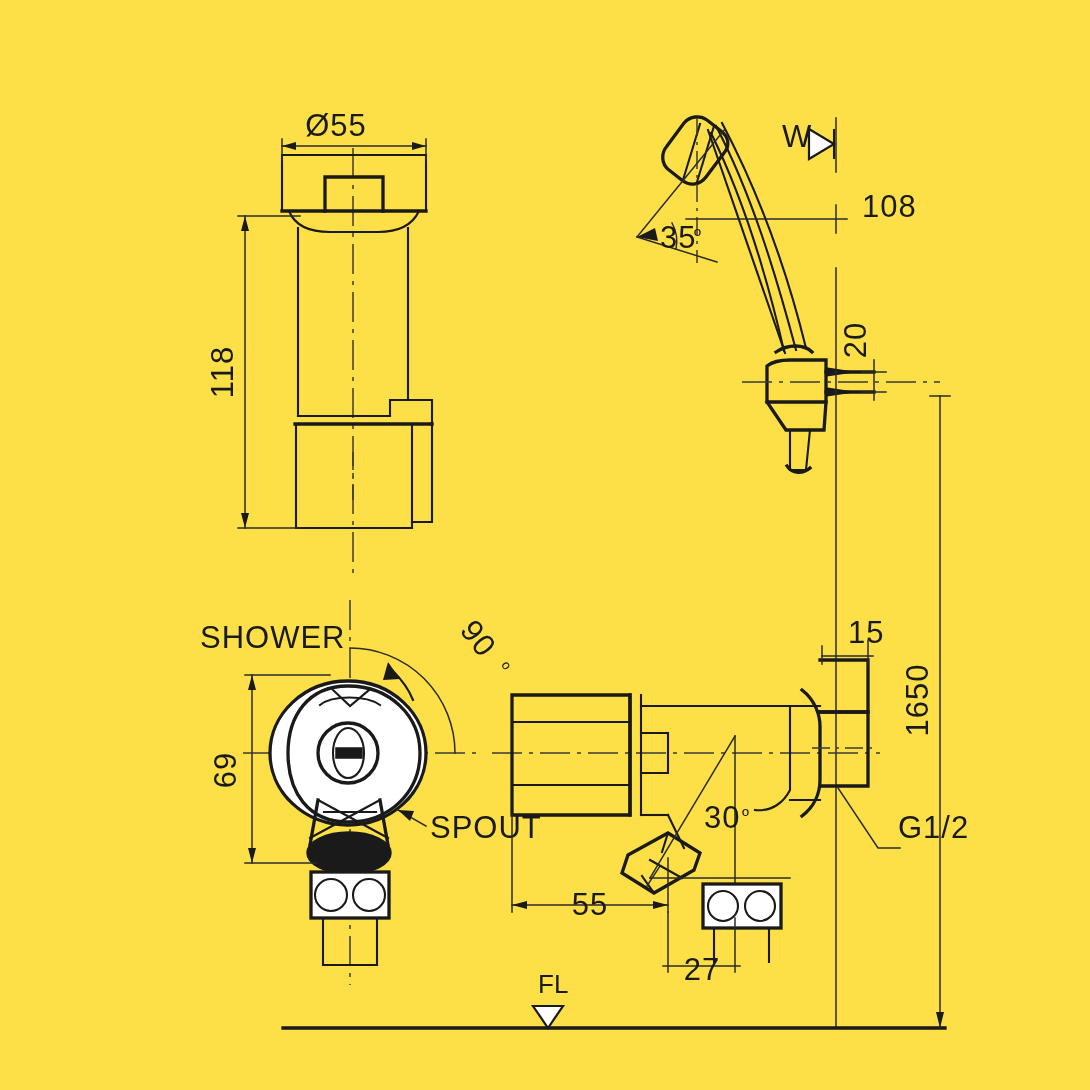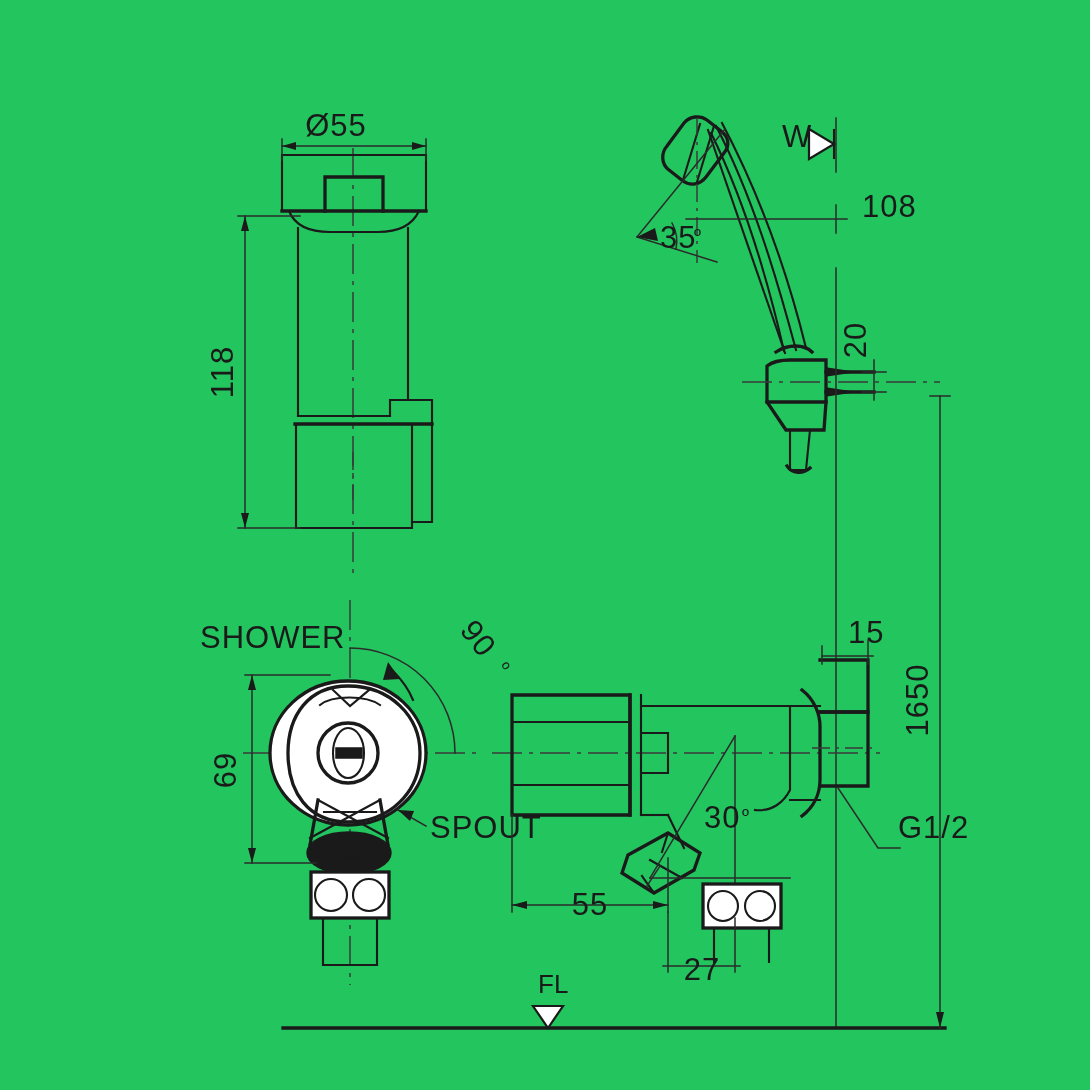--- a/index.html
+++ b/index.html
@@ -8,21 +8,21 @@
     padding: 0;
     background: #ffffff;
   }
   body {
     font-family: "Liberation Sans", sans-serif;
   }
   #sheet {
     position: relative;
     width: 1090px;
     height: 1090px;
-    background: #22c55e;
+    background: #fde047;
     overflow: hidden;
   }
   #sheet svg {
     position: absolute;
     left: 0;
     top: 0;
     display: block;
   }
   .ln      { stroke: #1a1a1a; stroke-width: 2.1; fill: none; stroke-linecap: square; }
   .ln-th   { stroke: #1a1a1a; stroke-width: 3.3; fill: none; stroke-linecap: square; }

